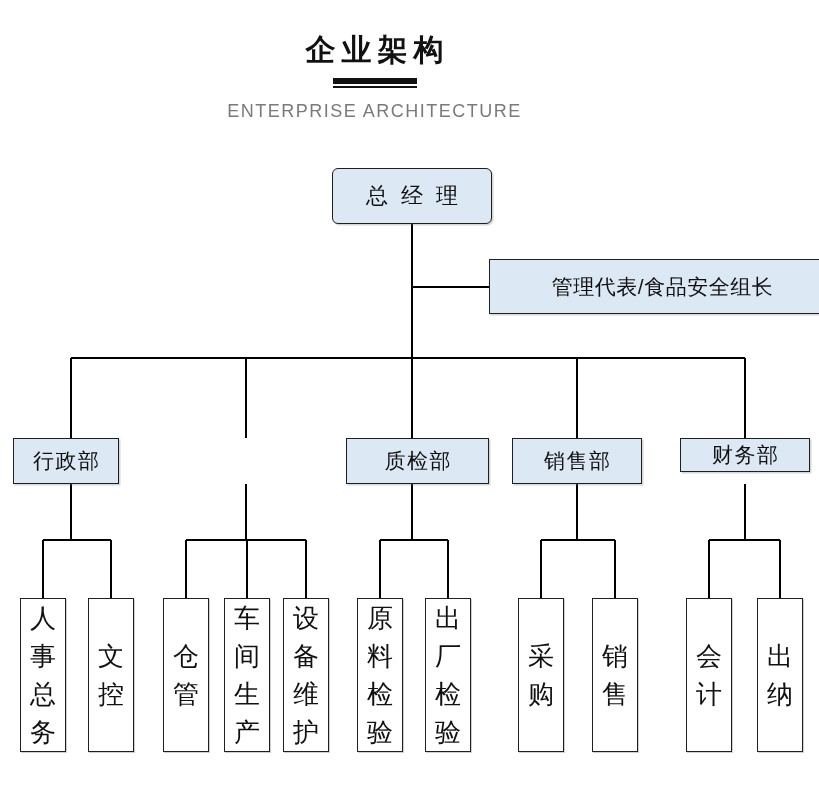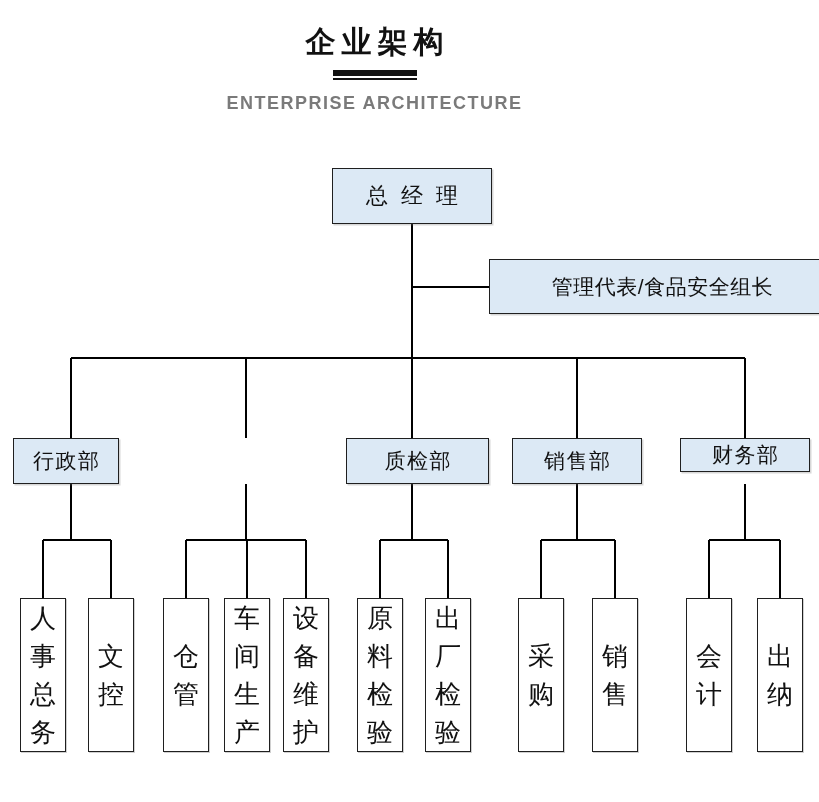--- a/index.html
+++ b/index.html
@@ -1,41 +1,41 @@
 <!DOCTYPE html>
 <html style="--title-text: #111111; --subtitle-text: #7a7a7a; --node-fill: #dce9f5; --node-border: #1f1f1f; --leaf-fill: #ffffff; --connector: #000000;"><head>
 <meta charset="utf-8">
 <style>
   html,body{margin:0;padding:0;background:#ffffff;}
   .canvas{
     position:relative;width:819px;height:802px;background:#fff;
     font-family:"Liberation Sans",sans-serif;overflow:hidden;
   }
-  .header{position:absolute;top:0;left:0;width:749px;text-align:center;}
+  .header{position:absolute;top:8px;left:0;width:749px;text-align:center;}
   .title{
     margin:22px 0 0;font-size:30px;font-weight:700;
     color:var(--title-text,#111111);letter-spacing:6px;text-indent:6px;
   }
   .underline-thick{width:84px;height:6px;background:var(--title-text,#111111);margin:7px auto 0;}
   .underline-thin{width:84px;height:2px;background:var(--title-text,#111111);margin:2px auto 0;}
   .subtitle{
-    margin:13px 0 0;font-size:18px;font-weight:700;
+    margin:13px 0 0;font-size:18px;font-weight:400;
     color:var(--subtitle-text,#7a7a7a);letter-spacing:1.5px;
   }
   .connectors{position:absolute;left:0;top:0;}
   .connectors line{stroke:var(--connector,#000000);stroke-width:1.2;}
   .node{
     position:absolute;box-sizing:border-box;display:flex;
     align-items:center;justify-content:center;
     background:var(--node-fill,#dce9f5);
     border:1.5px solid var(--node-border,#1f1f1f);
     box-shadow:1.5px 1.5px 0 rgba(110,110,110,0.28);
     color:#111;font-size:21px;
   }
-  .node.root{font-size:22px;letter-spacing:13px;text-indent:13px;font-weight:500;}
+  .node.root{font-size:22px;letter-spacing:13px;text-indent:13px;font-weight:500;border-radius:6px;}
   .node.rep{font-size:21px;letter-spacing:0.5px;}
   .node.dept{font-size:21px;letter-spacing:1.5px;text-indent:1.5px;}
   .node.leaf{
     background:var(--leaf-fill,#ffffff);border-width:1.3px;
     flex-direction:column;gap:12px;font-size:26px;
     box-shadow:1px 1px 0 rgba(120,120,120,0.35);
   }
   .node.leaf span{display:block;line-height:1;}
 </style>
 </head>

